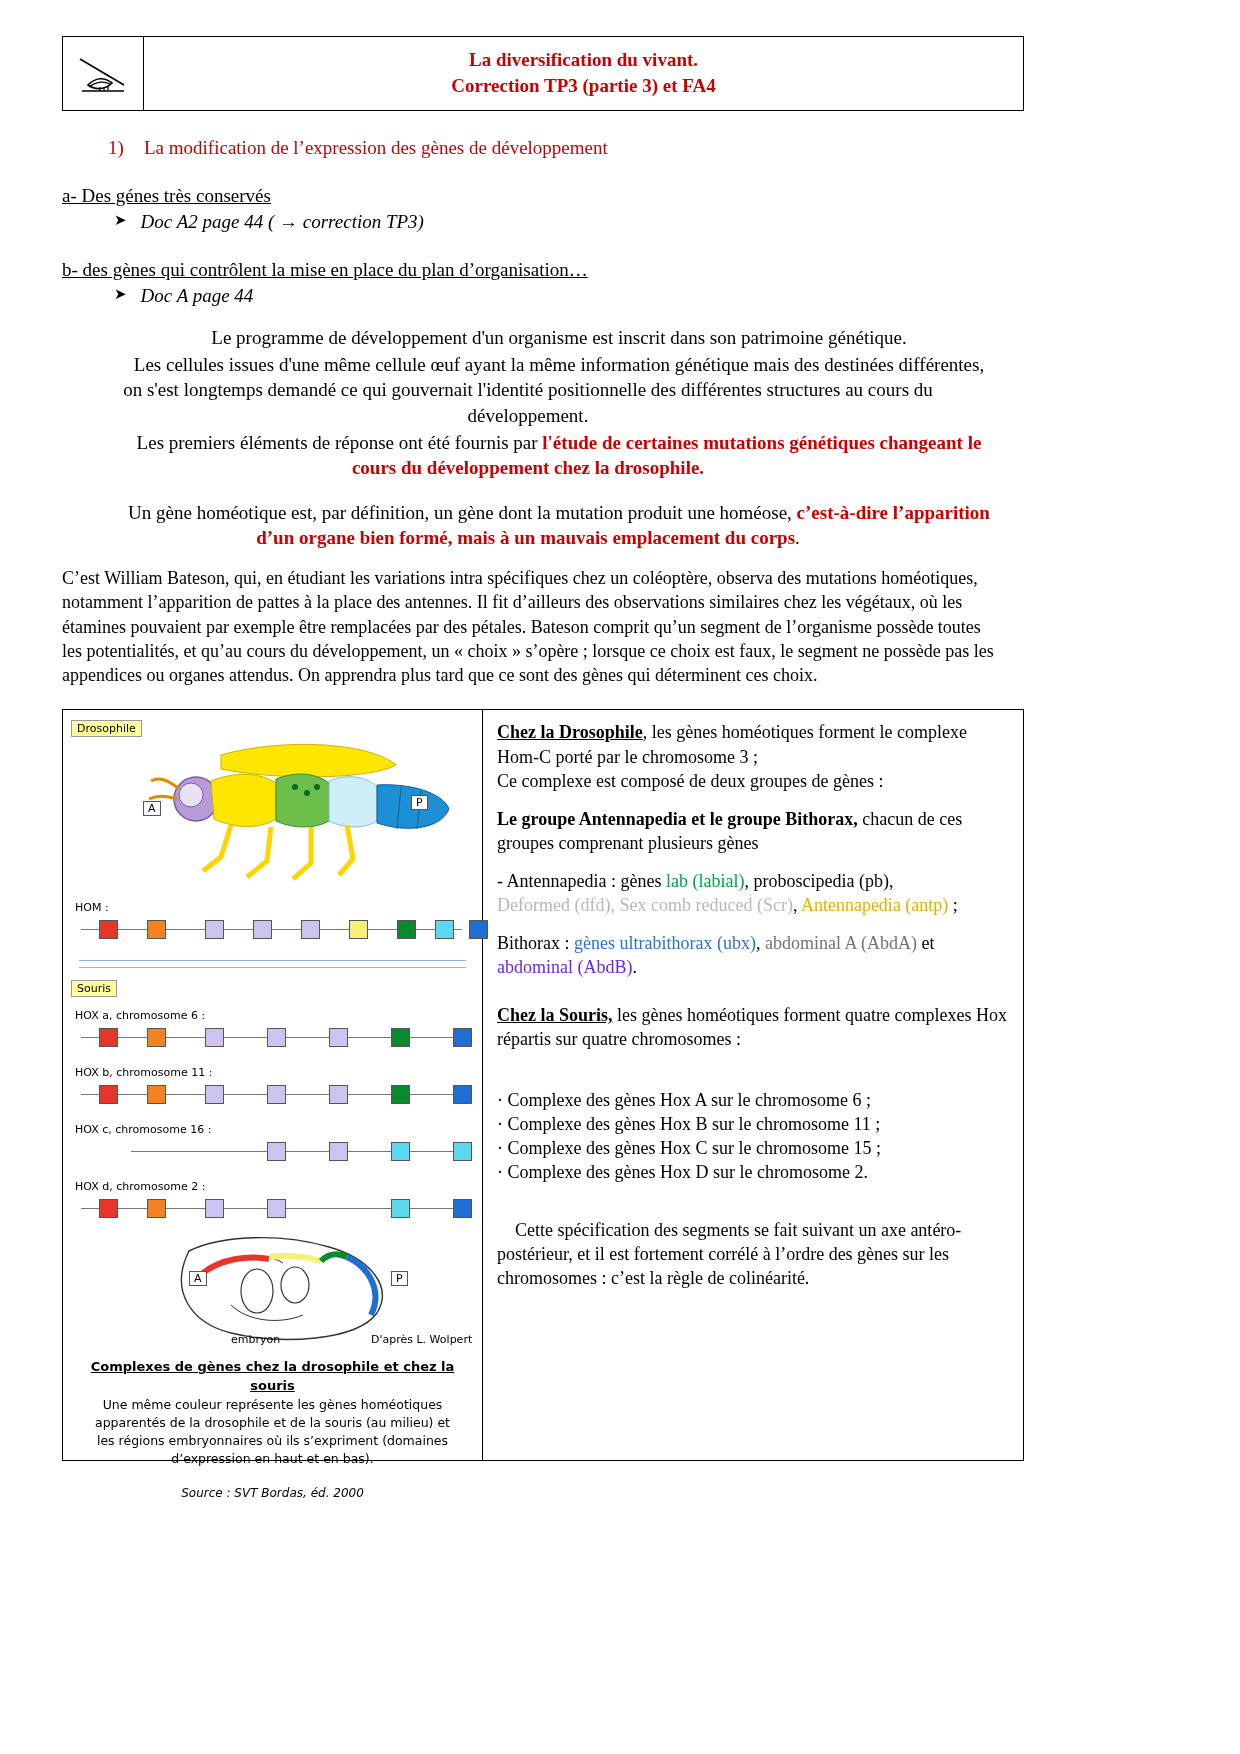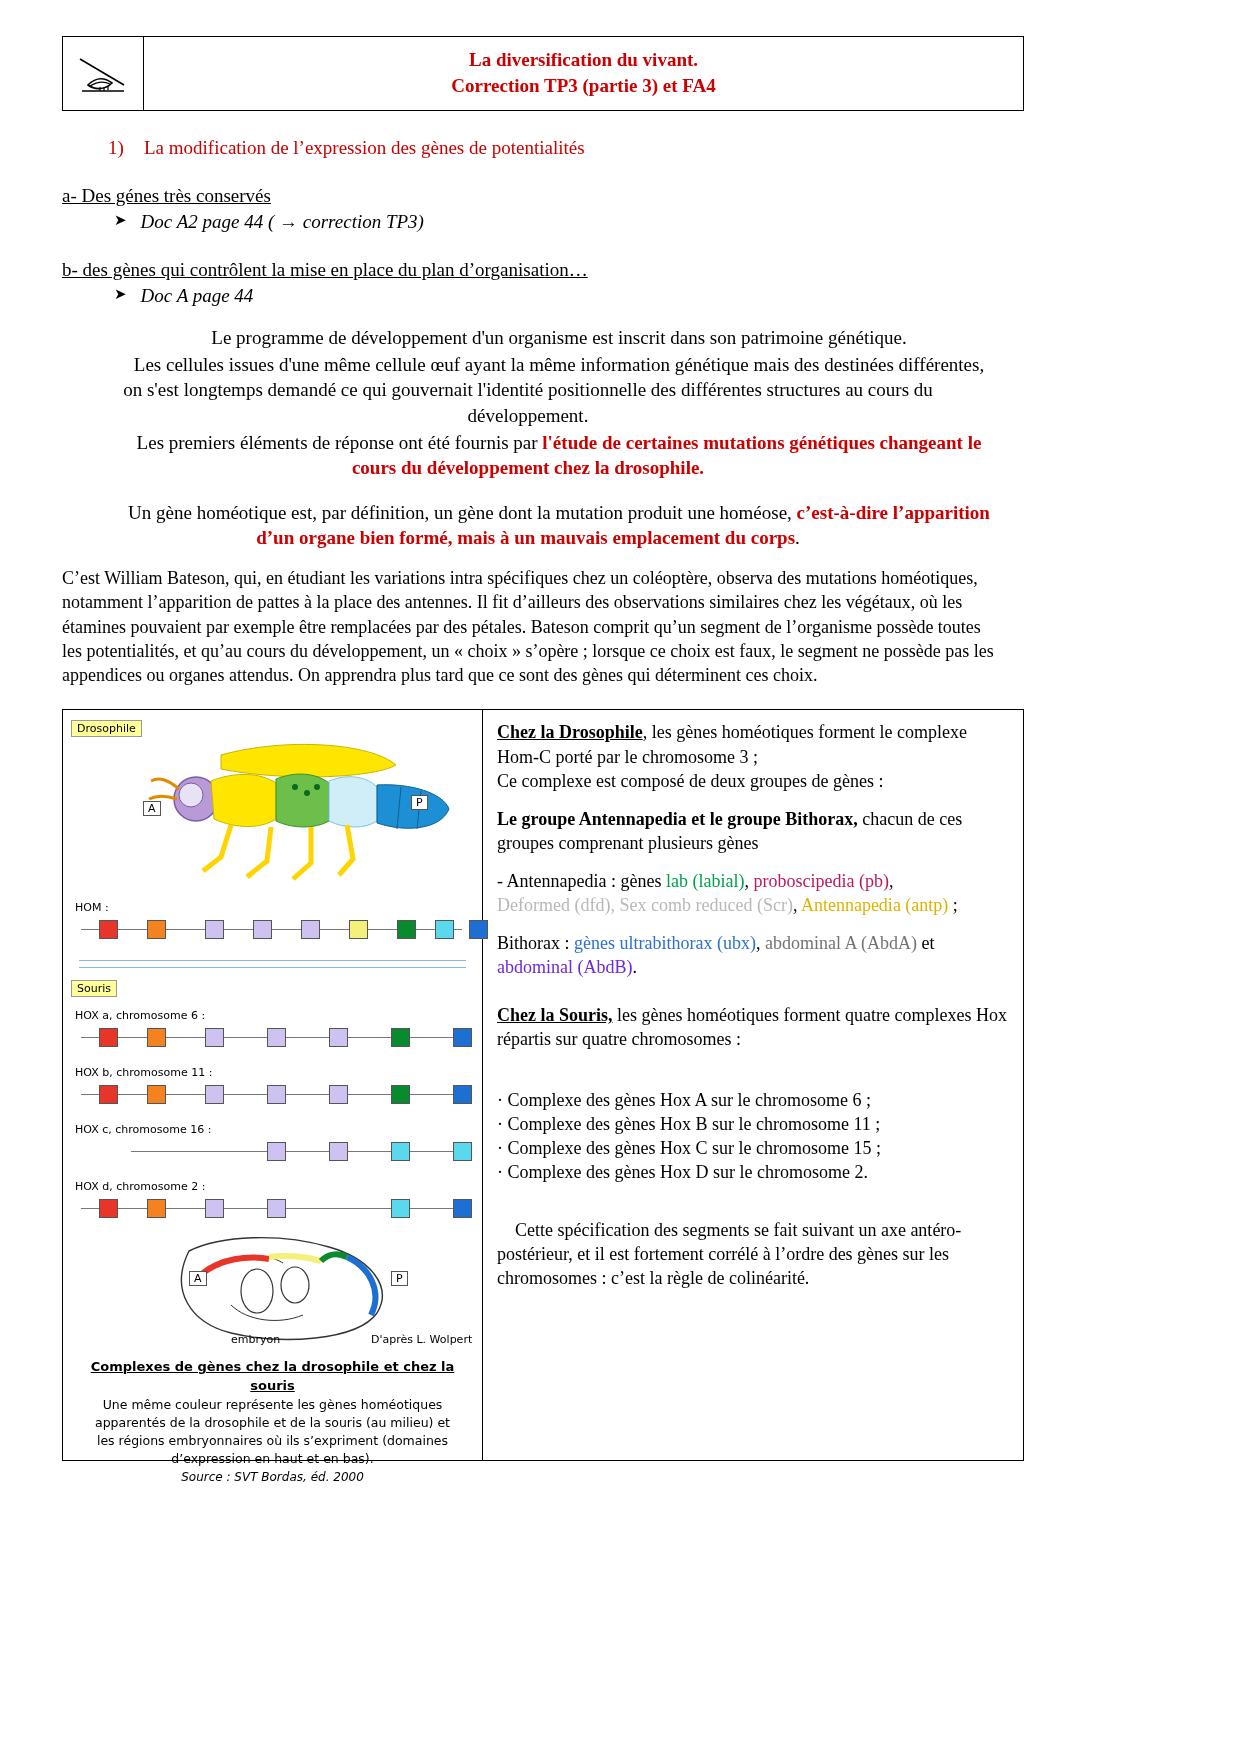--- a/index.html
+++ b/index.html
@@ -114,21 +114,21 @@
     padding: 10px 14px;
     font-size: 18px;
     line-height: 1.34;
   }
   .doc-right p { margin: 0 0 14px 0; }
   .u { text-decoration: underline; }
   .b { font-weight: bold; }
 
   
   .c-green { color: #00a14b; }
-  .c-orange { color: #be185d; }
+  .c-orange { color: #000000; }
   .c-grey { color: #b8b8b8; }
   .c-yellow { color: #e0b200; }
   .c-blue { color: #2e6fd0; }
   .c-cyan { color: #737373; }
   .c-lightblue { color: #6d28d9; font-family: Liberation Serif, serif; }
 
   
   .tag {
     display: inline-block;
     background: #ffff99;
@@ -178,21 +178,21 @@
     font-family: "DejaVu Sans", sans-serif;
     font-size: 12.5px;
     text-align: center;
     line-height: 1.45;
   }
   .caption .title {
     font-weight: bold;
     text-decoration: underline;
     font-size: 13px;
   }
-  .caption .src { font-style: italic; font-size: 12px; }
+  .caption .src { font-style: italic; font-size: 12px; margin-top: 16px; }
 
   
   .fly-wrap { position: relative; height: 160px; }
 </style>
 </head>
 <body>
 
 <div class="page">
 
   <div class="header">
@@ -207,21 +207,21 @@
     </div>
     <div class="header-title">
       <div>La diversification du vivant.</div>
       <div>Correction TP3 (partie  3) et FA4</div>
     </div>
   </div>
 
 
   <div class="h2">
     <span class="num">1)</span>
-    <span>La modification de l’expression des gènes de potentialités</span>
+    <span>La modification de l’expression des gènes de développement</span>
   </div>
 
   <div class="h3">
     <span class="u">a- Des génes très conservés</span>
   </div>
   <div class="bullet">
     <span class="arrowhead">➤</span>
     <span>Doc A2 page 44 ( → correction TP3)</span>
   </div>
 

